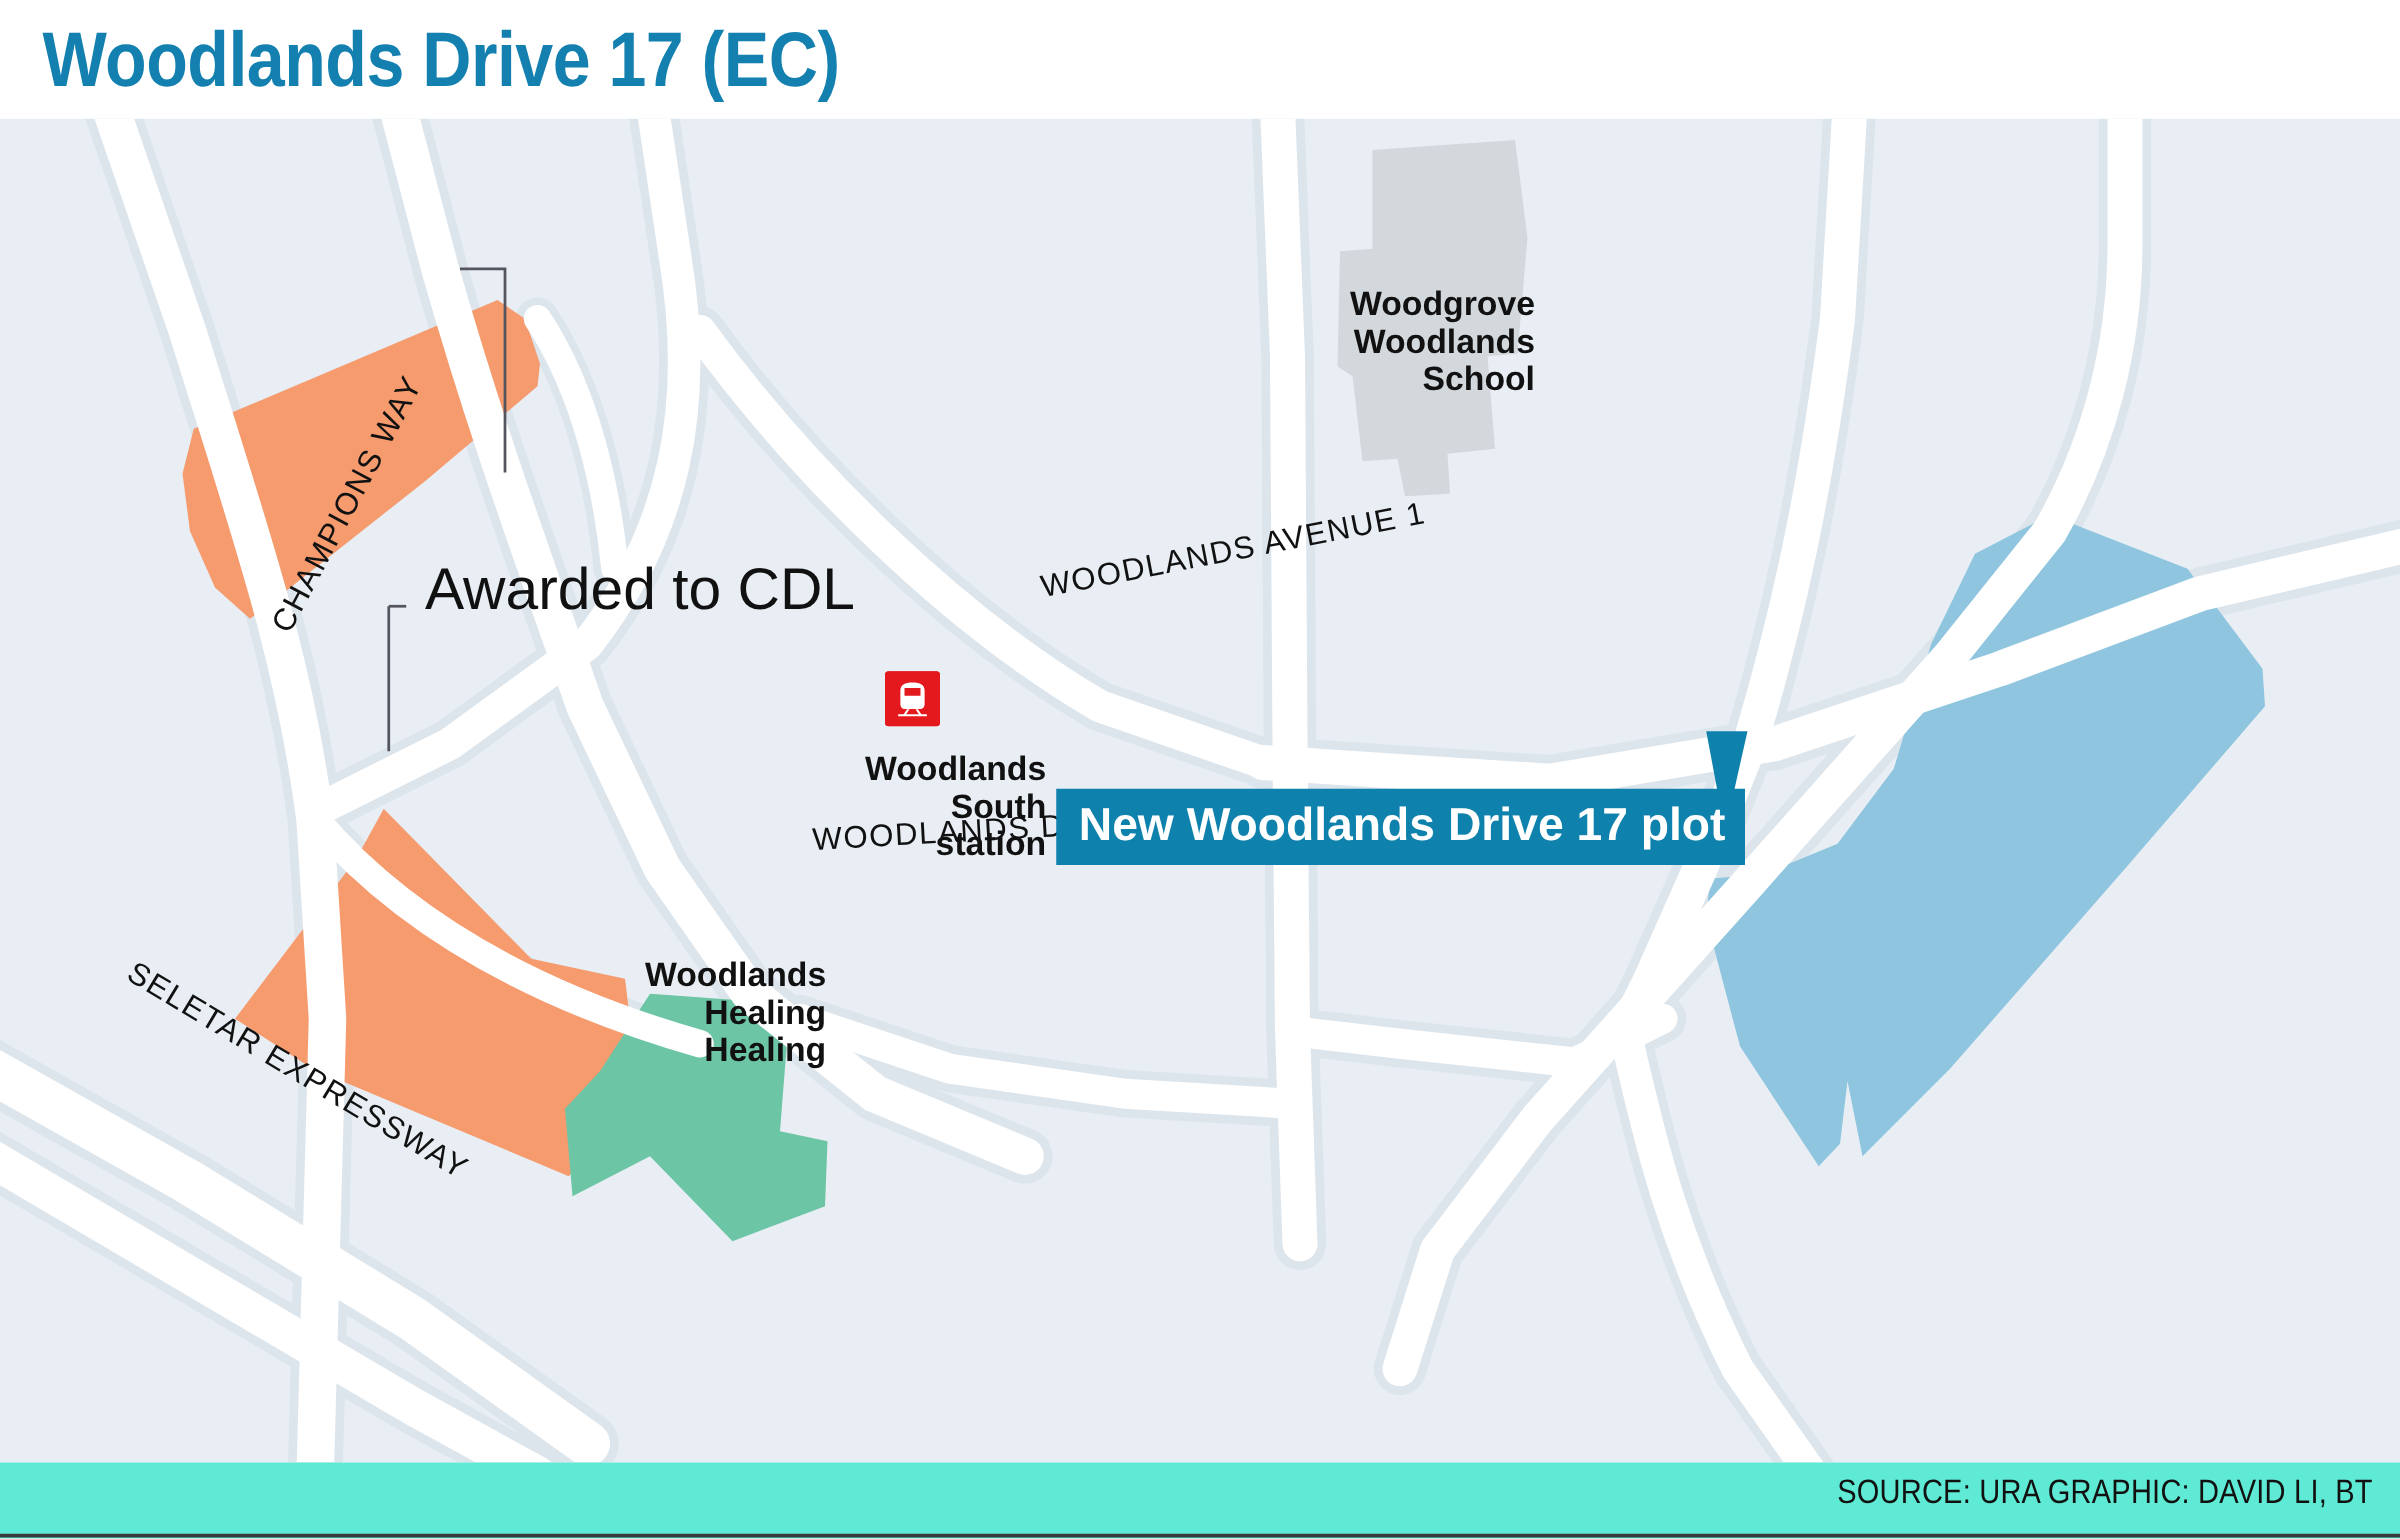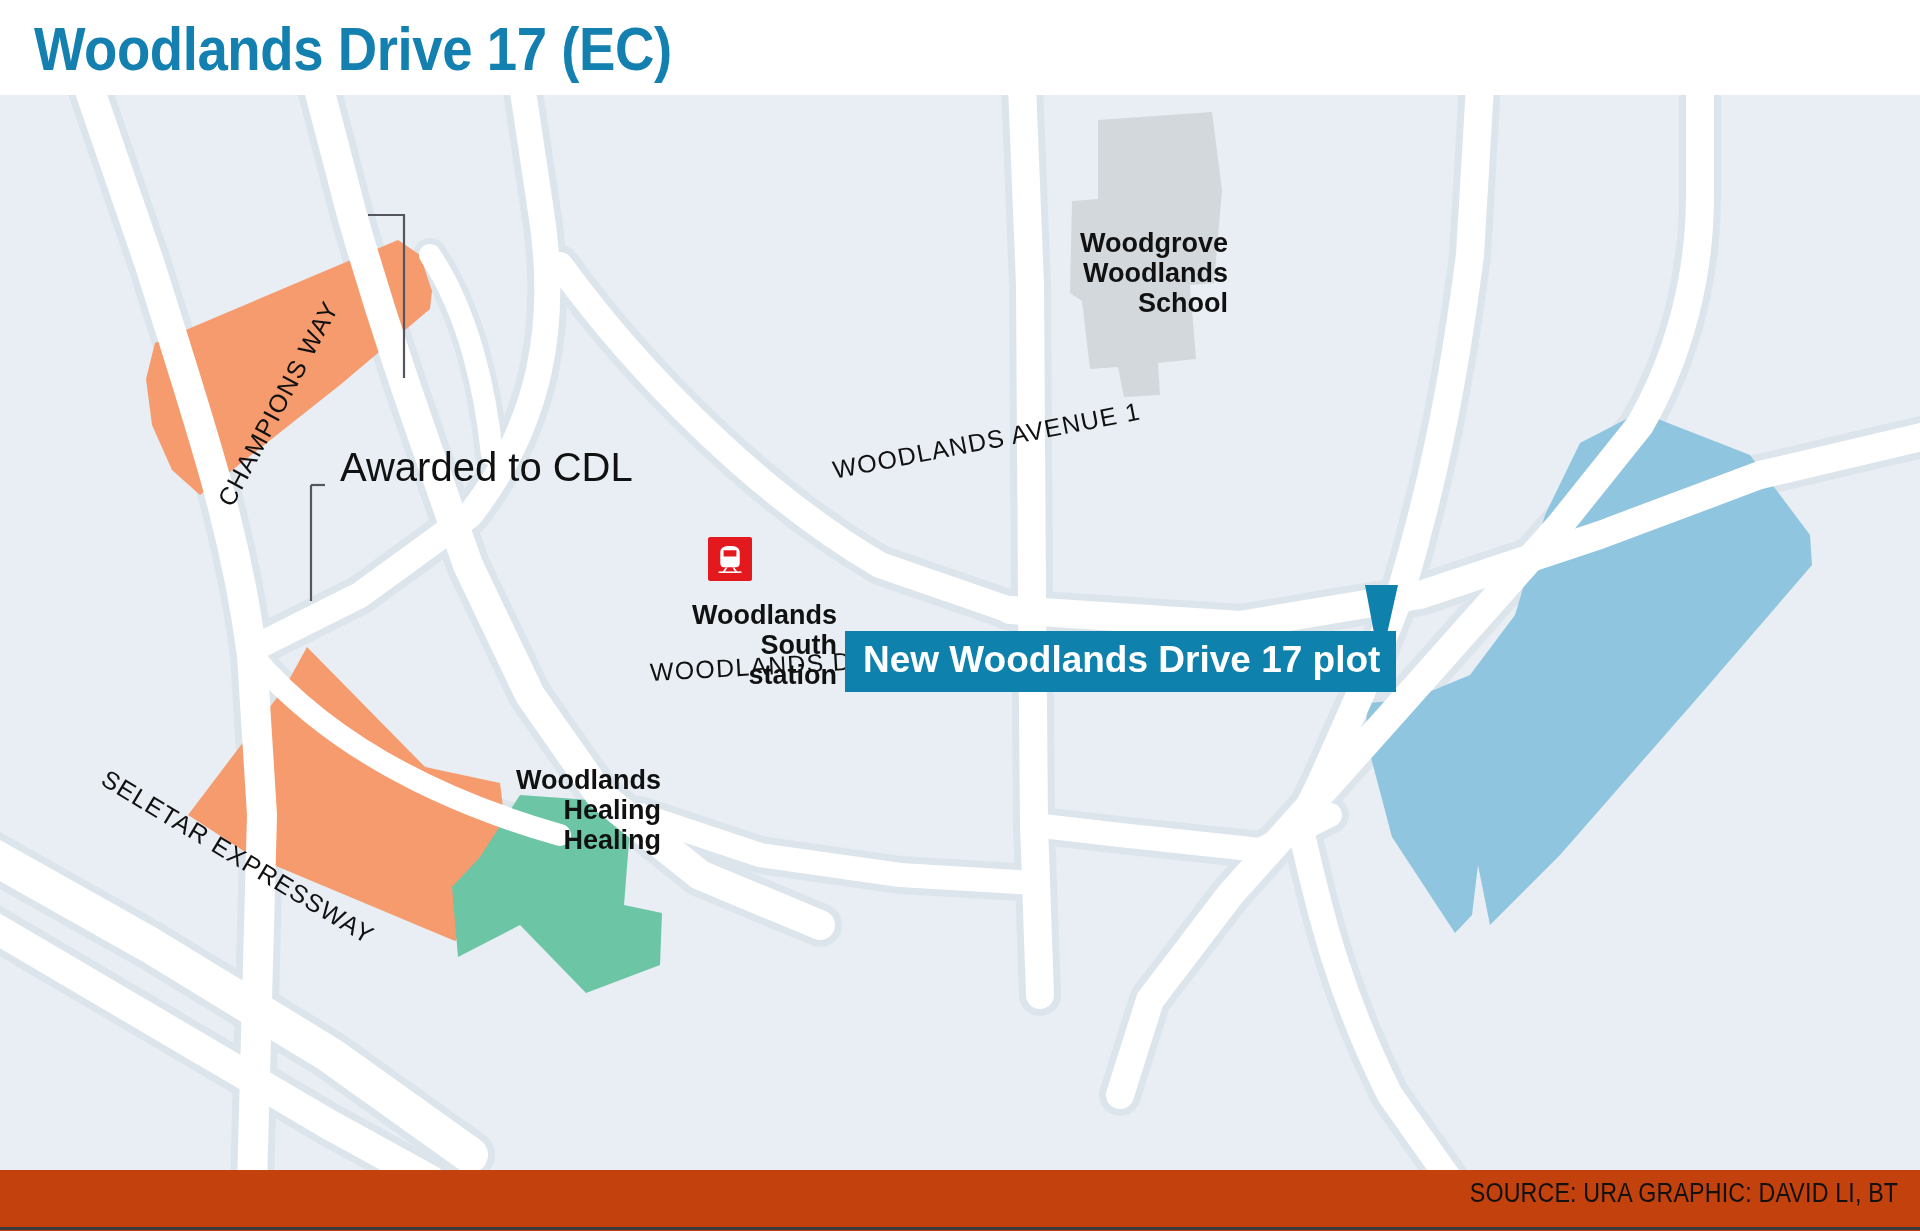--- a/index.html
+++ b/index.html
@@ -70,21 +70,21 @@
     font-weight: 400;
     letter-spacing: 1.2px;
     transform-origin: left center;
   }
   .place-label {
     font-size: 27px;
     font-weight: bold;
     line-height: 1.12;
   }
   #label-awarded {
-    font-size: 40px;
+    font-size: 47px;
     font-weight: 400;
     color: #111111;
   }
   
   #callout {
     position: absolute;
     left: 845px;
     top: 536px;
     background: #0f81ad;
     color: #ffffff;
@@ -106,21 +106,21 @@
     box-sizing: border-box;
   }
   #mrt-icon svg { display: block; }
   
   #footer {
     position: absolute;
     left: 0;
     top: 1170px;
     width: 1920px;
     height: 61px;
-    background: #c2410c;
+    background: #5eead4;
   }
   #footer-rule {
     position: absolute;
     left: 0;
     top: 57px;
     width: 1920px;
     height: 3px;
     background: #3a3a3a;
   }
   #source-credit {

